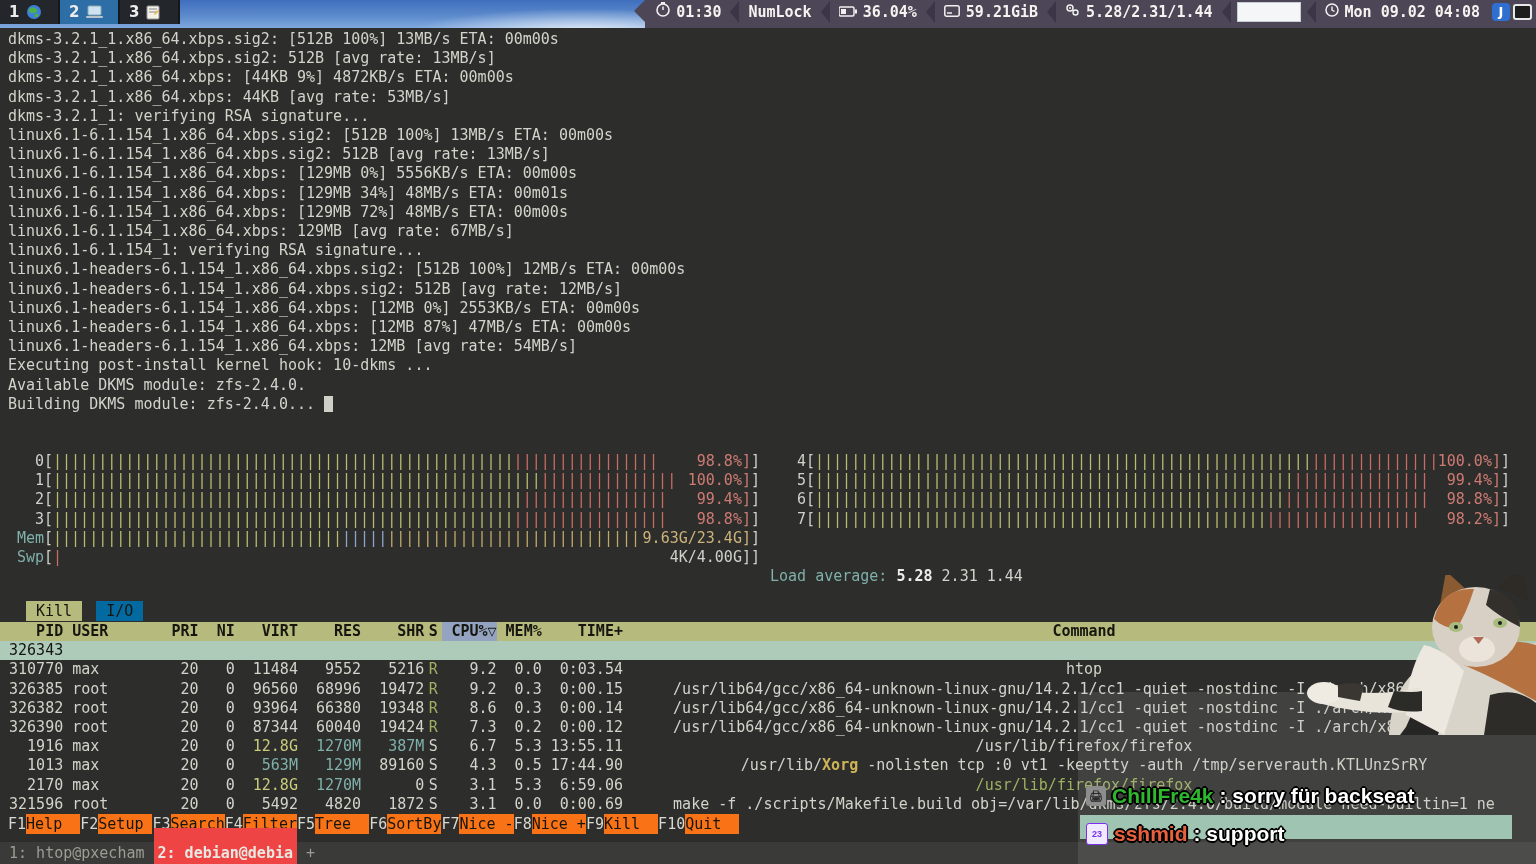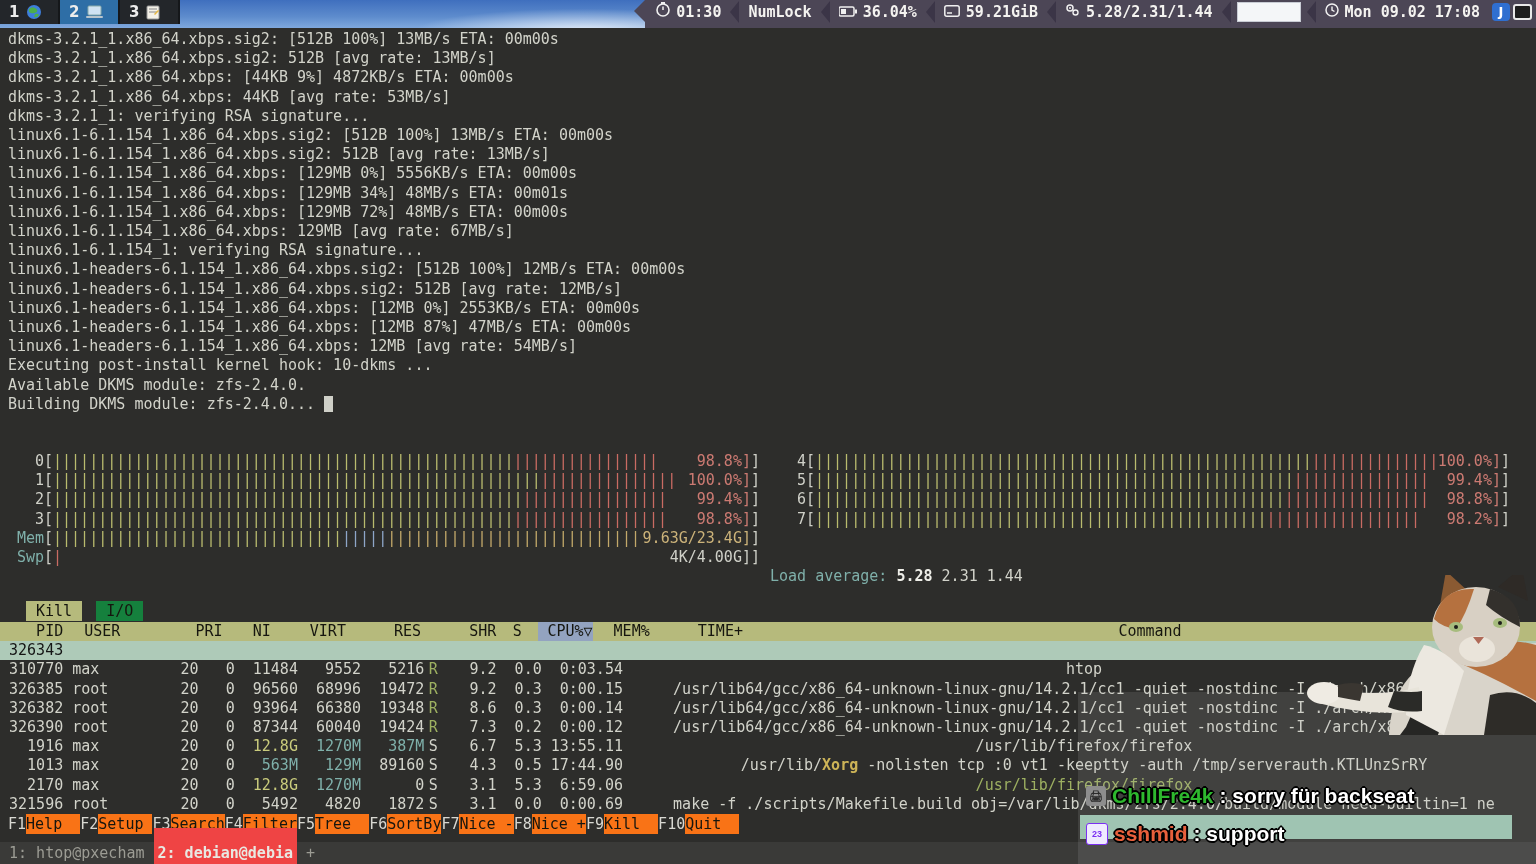--- a/index.html
+++ b/index.html
@@ -41,24 +41,24 @@
   .mbr{flex:none;color:#cfd0c8;}
   .mbar{flex:1;position:relative;overflow:hidden;white-space:nowrap;letter-spacing:0;}
   .mval{position:absolute;right:0;top:0;background:#2d2d2b;padding-left:3px;}
   .sg{color:#b9bb6e}.sr{color:#c96b63}.sb{color:#8ea6c8}.sy{color:#c3a96a}
   .c-cyan{color:#7fb0aa}.c-grey{color:#cfd0c8}.c-red{color:#cc7a72}.c-warm{color:#ccb37a}
   .c-wb{color:#eeeee8;font-weight:bold}.c-w{color:#d2d3ca}.c-yb{color:#c9cb7c;font-weight:bold}
   .tasksblock{position:absolute;left:770px;top:501px;line-height:19.2px;white-space:pre;}
   
   .tabsrow{position:absolute;top:573px;left:26px;height:20px;}
   .tab{display:inline-block;padding:0 10px;height:20px;line-height:20px;color:#16160f;margin-right:14px;}
-  .tab-main{background:#b6ba7c;} .tab-io{background:#15803d;}
+  .tab-main{background:#b6ba7c;} .tab-io{background:#0369a1;}
   .ptable{position:absolute;top:594px;left:0;right:0;}
   .prow{display:flex;height:19.2px;line-height:19.2px;white-space:pre;overflow:hidden;}
-  .phead{background:#b6ba7c;color:#16160f;font-weight:normal;gap:12px;}
+  .phead{background:#b6ba7c;color:#16160f;font-weight:bold;}
   .phead .sortcol{background:#93a3c0;}
   .prow.sel{background:#aecab8;flex-direction:column;}
   .prow.sel span{color:#141414 !important;font-weight:normal !important;}
   .cell{flex:none;text-align:right;display:inline-block;}
   .c0{width:7ch}.c1{width:9ch;text-align:left;padding-left:1ch}.c2{width:5ch}.c3{width:4ch}
   .c4{width:7ch}.c5{width:7ch}.c6{width:7ch}.c7{width:2ch;text-align:center}
   .c8{width:6ch}.c9{width:5ch}.c10{width:9ch}
   .ccmd{flex:1;text-align:center;overflow:hidden;padding-left:1ch;}
   .y{color:#c9cb7c}.c{color:#7fb0aa}.g{color:#9db061}.by{color:#cdb457;font-weight:bold}
   
@@ -161,21 +161,21 @@
           <span>5.28/2.31/1.44</span>
         </div>
         <span class="msep"></span>
         <span class="whitebox"></span>
         <span class="msep"></span>
         <div class="mod">
           <span><svg width="14" height="14" viewBox="0 0 14 14">
               <circle cx="7" cy="7" r="6" fill="none" stroke="#f0f0f0" stroke-width="1.5"></circle>
               <path d="M7 3.5 L7 7 L9.5 8.5" fill="none" stroke="#f0f0f0" stroke-width="1.4"></path>
             </svg></span>
-          <span>Mon 09.02 17:08</span>
+          <span>Mon 09.02 04:08</span>
         </div>
         <span class="trayicon tray-j">J</span>
         <span class="tray-screen"></span>
       </div>
   </div>
 
   <div class="terminal">
     <div class="termout"><div>dkms-3.2.1_1.x86_64.xbps.sig2: [512B 100%] 13MB/s ETA: 00m00s</div><div>dkms-3.2.1_1.x86_64.xbps.sig2: 512B [avg rate: 13MB/s]</div><div>dkms-3.2.1_1.x86_64.xbps: [44KB 9%] 4872KB/s ETA: 00m00s</div><div>dkms-3.2.1_1.x86_64.xbps: 44KB [avg rate: 53MB/s]</div><div>dkms-3.2.1_1: verifying RSA signature...</div><div>linux6.1-6.1.154_1.x86_64.xbps.sig2: [512B 100%] 13MB/s ETA: 00m00s</div><div>linux6.1-6.1.154_1.x86_64.xbps.sig2: 512B [avg rate: 13MB/s]</div><div>linux6.1-6.1.154_1.x86_64.xbps: [129MB 0%] 5556KB/s ETA: 00m00s</div><div>linux6.1-6.1.154_1.x86_64.xbps: [129MB 34%] 48MB/s ETA: 00m01s</div><div>linux6.1-6.1.154_1.x86_64.xbps: [129MB 72%] 48MB/s ETA: 00m00s</div><div>linux6.1-6.1.154_1.x86_64.xbps: 129MB [avg rate: 67MB/s]</div><div>linux6.1-6.1.154_1: verifying RSA signature...</div><div>linux6.1-headers-6.1.154_1.x86_64.xbps.sig2: [512B 100%] 12MB/s ETA: 00m00s</div><div>linux6.1-headers-6.1.154_1.x86_64.xbps.sig2: 512B [avg rate: 12MB/s]</div><div>linux6.1-headers-6.1.154_1.x86_64.xbps: [12MB 0%] 2553KB/s ETA: 00m00s</div><div>linux6.1-headers-6.1.154_1.x86_64.xbps: [12MB 87%] 47MB/s ETA: 00m00s</div><div>linux6.1-headers-6.1.154_1.x86_64.xbps: 12MB [avg rate: 54MB/s]</div><div>Executing post-install kernel hook: 10-dkms ...</div><div>Available DKMS module: zfs-2.4.0.</div><div>Building DKMS module: zfs-2.4.0... <span class="cursorblock"></span></div></div>
 
     <div class="metercol mcl"><div class="meter"><span class="mlabel c-grey">0</span><span class="mbr">[</span><span class="mbar"><span class="sg">|||||||||||||||||||||||||||||||||||||||||||||||||||</span><span class="sr">||||||||||||||||</span><span class="mval c-red">98.8%]</span></span><span class="mbr">]</span></div><div class="meter"><span class="mlabel c-grey">1</span><span class="mbr">[</span><span class="mbar"><span class="sg">||||||||||||||||||||||||||||||||||||||||||||||||||||||</span><span class="sr">|||||||||||||||</span><span class="mval c-red">100.0%]</span></span><span class="mbr">]</span></div><div class="meter"><span class="mlabel c-grey">2</span><span class="mbr">[</span><span class="mbar"><span class="sg">||||||||||||||||||||||||||||||||||||||||||||||||||||</span><span class="sr">||||||||||||||||</span><span class="mval c-red">99.4%]</span></span><span class="mbr">]</span></div><div class="meter"><span class="mlabel c-grey">3</span><span class="mbr">[</span><span class="mbar"><span class="sg">|||||||||||||||||||||||||||||||||||||||||||||||||||</span><span class="sr">|||||||||||||||||</span><span class="mval c-red">98.8%]</span></span><span class="mbr">]</span></div><div class="meter"><span class="mlabel c-cyan">Mem</span><span class="mbr">[</span><span class="mbar"><span class="sg">||||||||||||||||||||||||||||||||</span><span class="sb">|||||</span><span class="sy">|||||||||||||||||||||||||||||||</span><span class="mval c-warm">9.63G/23.4G]</span></span><span class="mbr">]</span></div><div class="meter"><span class="mlabel c-cyan">Swp</span><span class="mbr">[</span><span class="mbar"><span class="sr">|</span><span class="mval c-grey">4K/4.00G]</span></span><span class="mbr">]</span></div></div>

